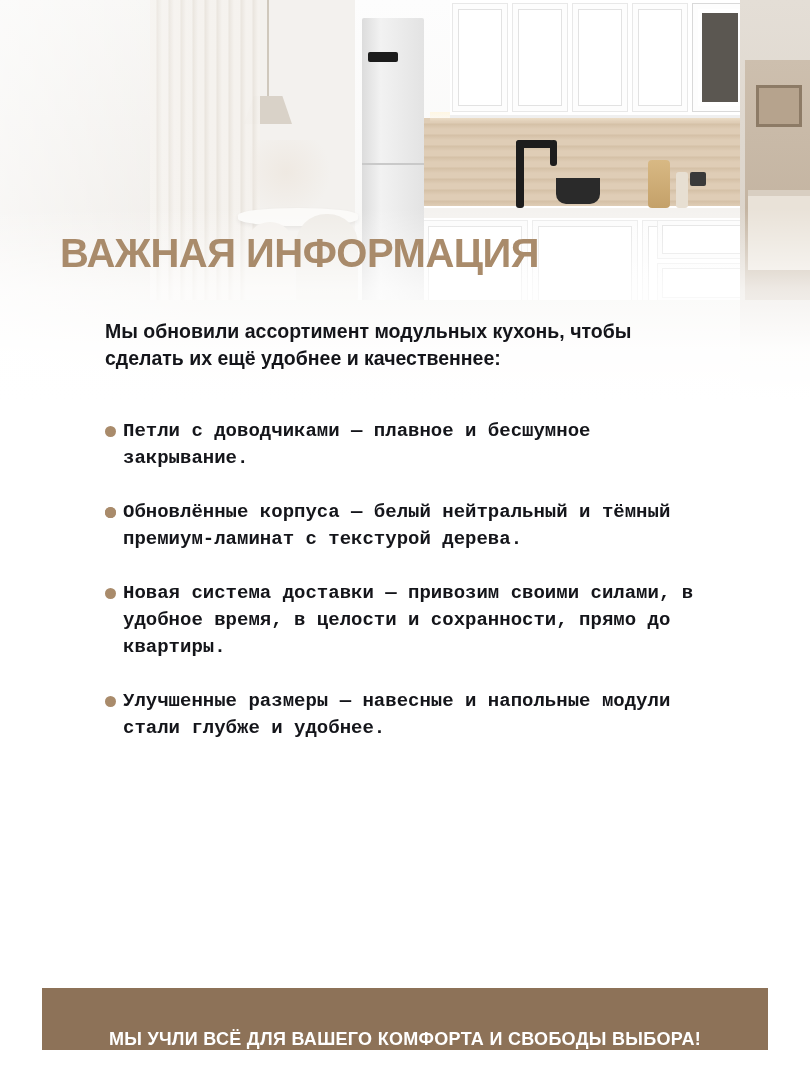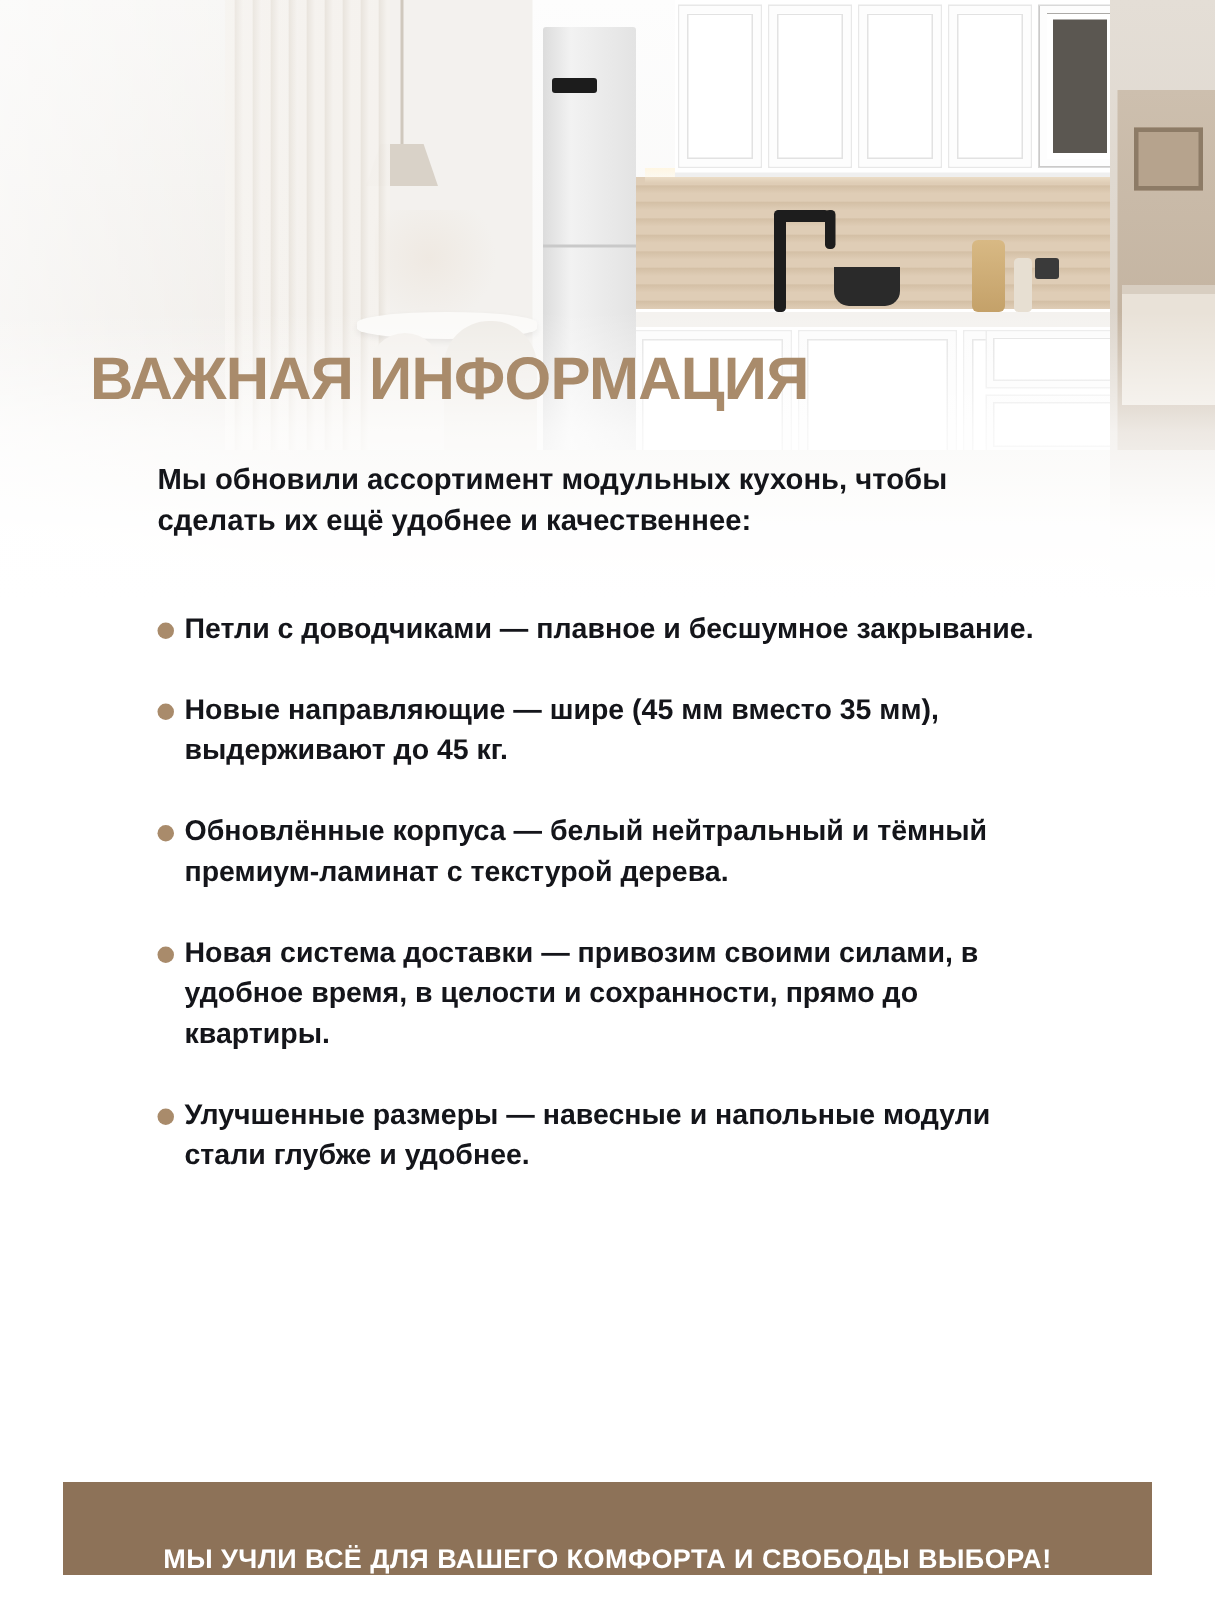--- a/index.html
+++ b/index.html
@@ -187,40 +187,41 @@
     line-height: 1.05;
   }
   .subtitle {
     margin-top: 6px;
     font-size: 20px;
     font-weight: 700;
     color: #14151a;
     letter-spacing: 0.2px;
   }
   .intro {
-    margin-top: 33px;
+    margin-top: 44px;
     padding: 0 98px 0 105px;
     font-size: 19.5px;
     font-weight: 700;
     line-height: 1.38;
     color: #14151a;
   }
   .bullets {
     margin-top: 46px;
     padding: 0 100px 0 105px;
     list-style: none;
   }
   .bullets li {
     position: relative;
     font-size: 19px;
     font-weight: 700;
     line-height: 1.42;
     color: #14151a;
     margin-bottom: 27px;
     padding-left: 18px;
+    font-family: Liberation Mono, monospace;
   }
   .bullets li .dot {
     position: absolute;
     left: 0; top: 8px;
     width: 11px; height: 11px;
     border-radius: 50%;
     background: #a98b6b;
   }
 
   
@@ -297,21 +298,20 @@
 
   <p class="intro">Мы обновили ассортимент модульных кухонь, чтобы сделать их ещё удобнее и качественнее:</p>
 
   <ul class="bullets">
     <li>
       <span class="dot"></span>
       <span>Петли с доводчиками — плавное и бесшумное закрывание.</span>
     </li>
     <li>
       <span class="dot"></span>
-      <span>Новые направляющие — шире (45 мм вместо 35 мм), выдерживают до 45 кг.</span>
     </li>
     <li>
       <span class="dot"></span>
       <span>Обновлённые корпуса — белый нейтральный и тёмный премиум-ламинат с текстурой дерева.</span>
     </li>
     <li>
       <span class="dot"></span>
       <span>Новая система доставки — привозим своими силами, в удобное время, в целости и сохранности, прямо до квартиры.</span>
     </li>
     <li>

